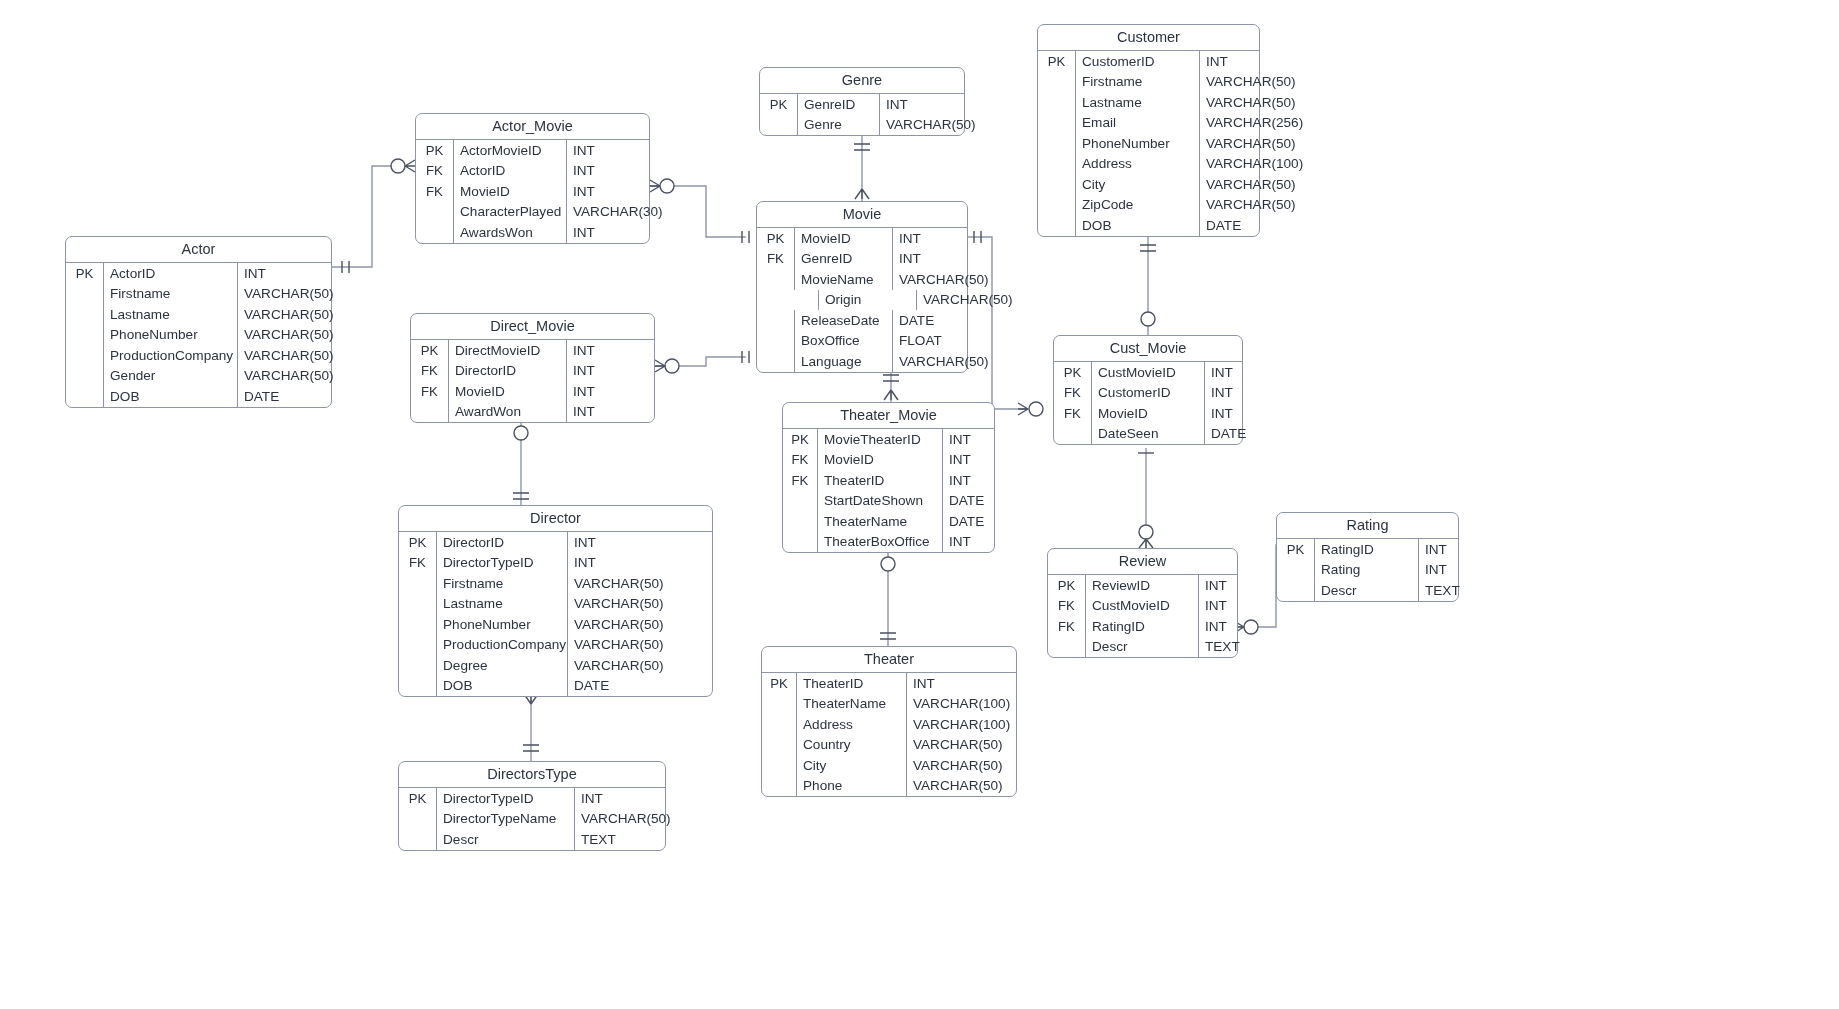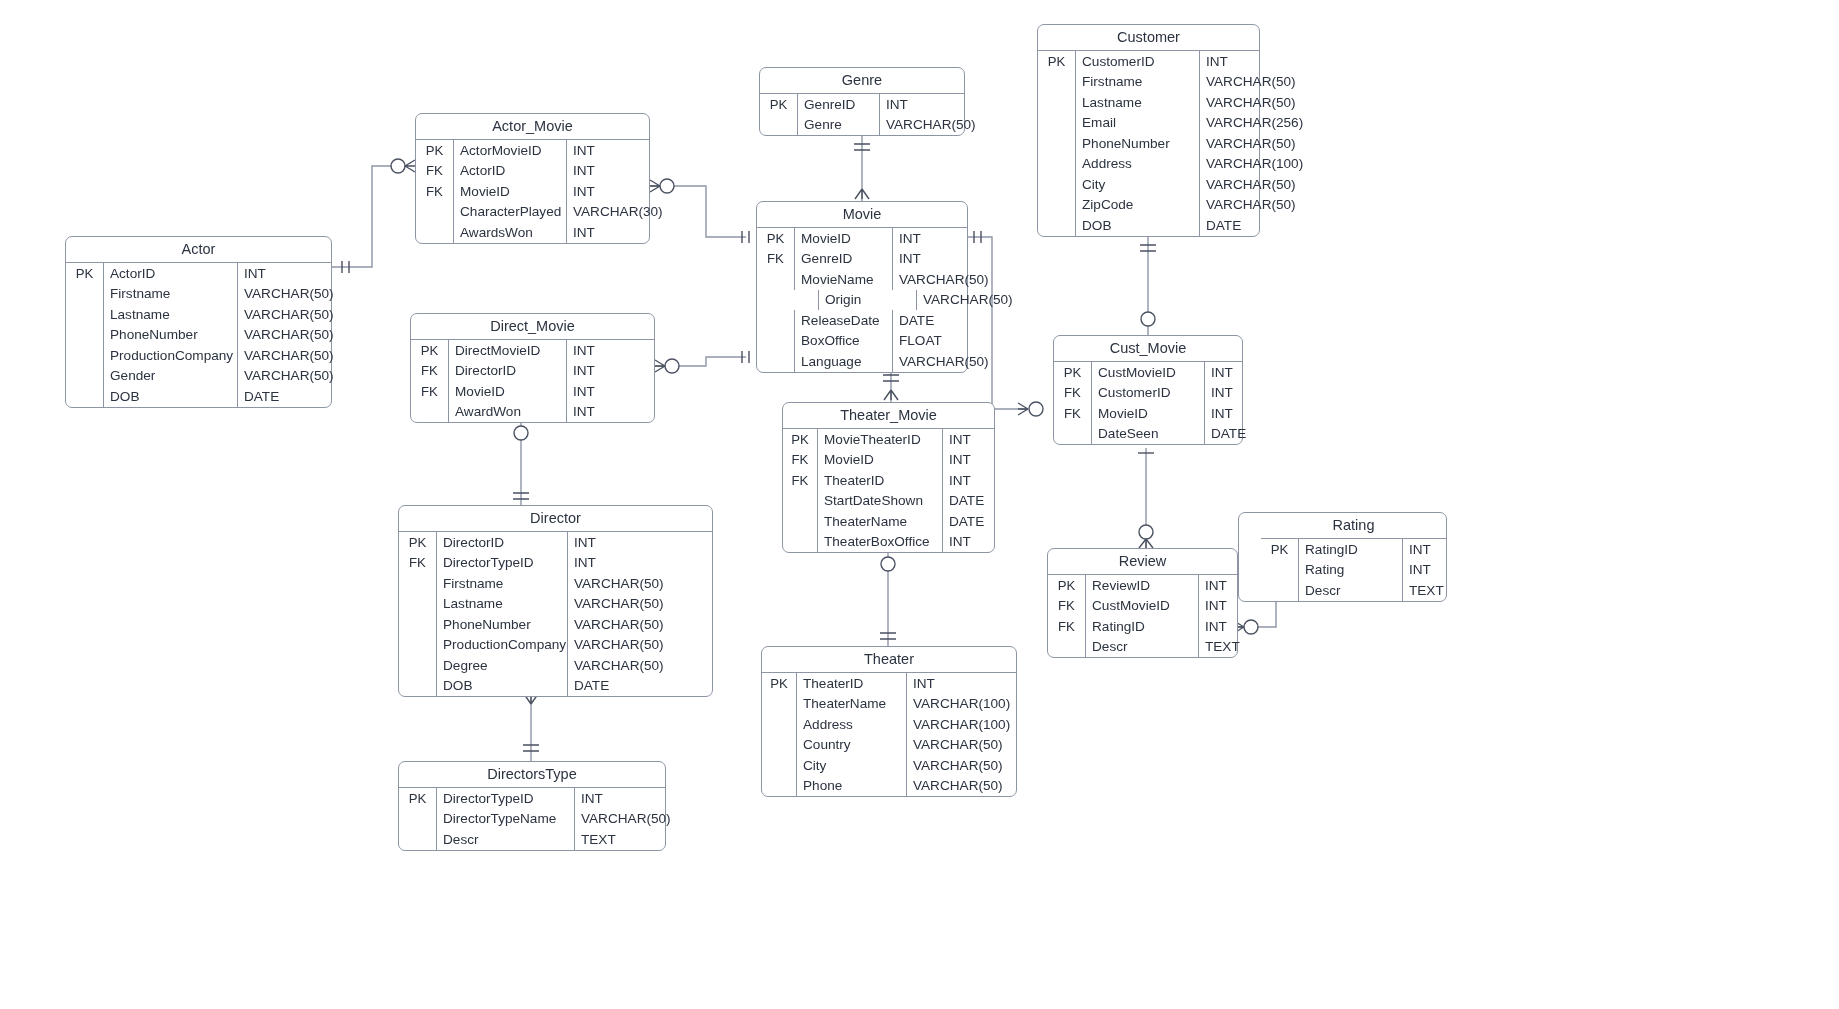--- a/index.html
+++ b/index.html
@@ -530,21 +530,21 @@
             <div class="c-name" style="flex: 0 0 113px;">RatingID</div>
             <div class="c-type" style="flex: 1 1 0%;">INT</div>
           </div>
           <div class="row">
             <div class="c-key" style="width: 37px; min-width: 37px;"></div>
             <div class="c-name" style="flex: 0 0 113px;">Descr</div>
             <div class="c-type" style="flex: 1 1 0%;">TEXT</div>
           </div>
         </div>
       </div>
-      <div class="entity" style="left: 1238px; top: 512px; width: 209px; padding-left: 22px;">
+      <div class="entity" style="left: 1276px; top: 512px; width: 183px;">
         <div class="ent-title">Rating</div>
         <div class="ent-body">
           <div class="row">
             <div class="c-key" style="width: 37px; min-width: 37px;">PK</div>
             <div class="c-name" style="flex: 0 0 104px;">RatingID</div>
             <div class="c-type" style="flex: 1 1 0%;">INT</div>
           </div>
           <div class="row">
             <div class="c-key" style="width: 37px; min-width: 37px;"></div>
             <div class="c-name" style="flex: 0 0 104px;">Rating</div>

